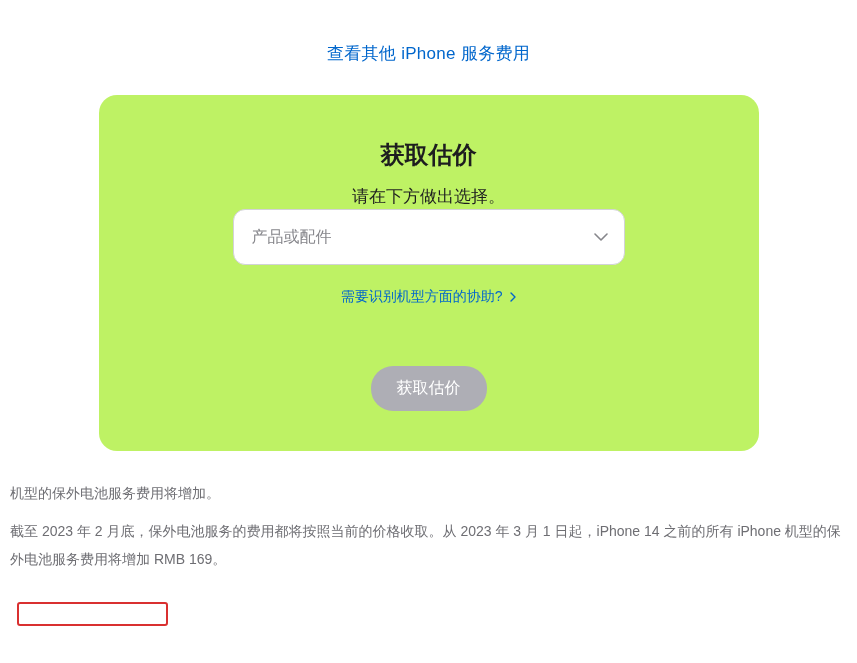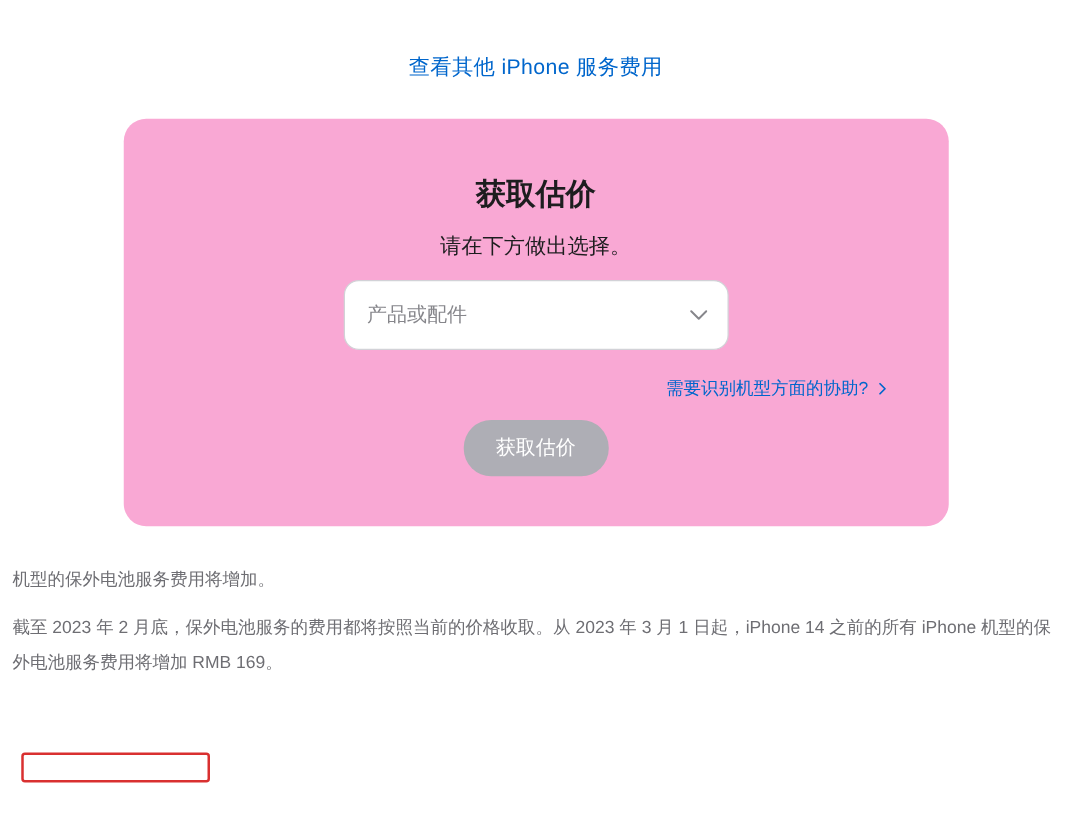--- a/index.html
+++ b/index.html
@@ -20,38 +20,38 @@
     }
     .top-link a {
       color: #0066cc;
       text-decoration: none;
       font-size: 17px;
       letter-spacing: 0.3px;
     }
     .card {
       width: 660px;
       margin: 0 auto;
-      background: #f9a8d4;
+      background: #bef264;
       border-radius: 18px;
       padding: 44px 50px 40px 50px;
       text-align: center;
     }
     .card-title {
       font-size: 24px;
       font-weight: 600;
       color: #1d1d1f;
       margin-bottom: 14px;
     }
     .card-subtitle {
       font-size: 17px;
       color: #1d1d1f;
     }
     .select-wrap {
-      width: 308px;
-      margin: 16px auto 22px auto;
+      width: 392px;
+      margin: 1px auto 22px auto;
       position: relative;
     }
     .select-box {
       width: 100%;
       height: 56px;
       background: #ffffff;
       border: 1px solid #d2d2d7;
       border-radius: 12px;
       padding: 0 40px 0 18px;
       font-size: 16px;
@@ -65,22 +65,21 @@
     }
     .select-box .chevron {
       position: absolute;
       right: 16px;
       top: 50%;
       transform: translateY(-50%);
       display: flex;
       align-items: center;
     }
     .help-link {
-      margin: 12px 0 16px 0;
-      text-align: right;
+      margin: 12px 0 60px 0;
     }
     .help-link a {
       color: #0066cc;
       text-decoration: none;
       font-size: 14px;
     }
     .help-link .chev-right {
       display: inline-block;
       margin-left: 4px;
       vertical-align: middle;

